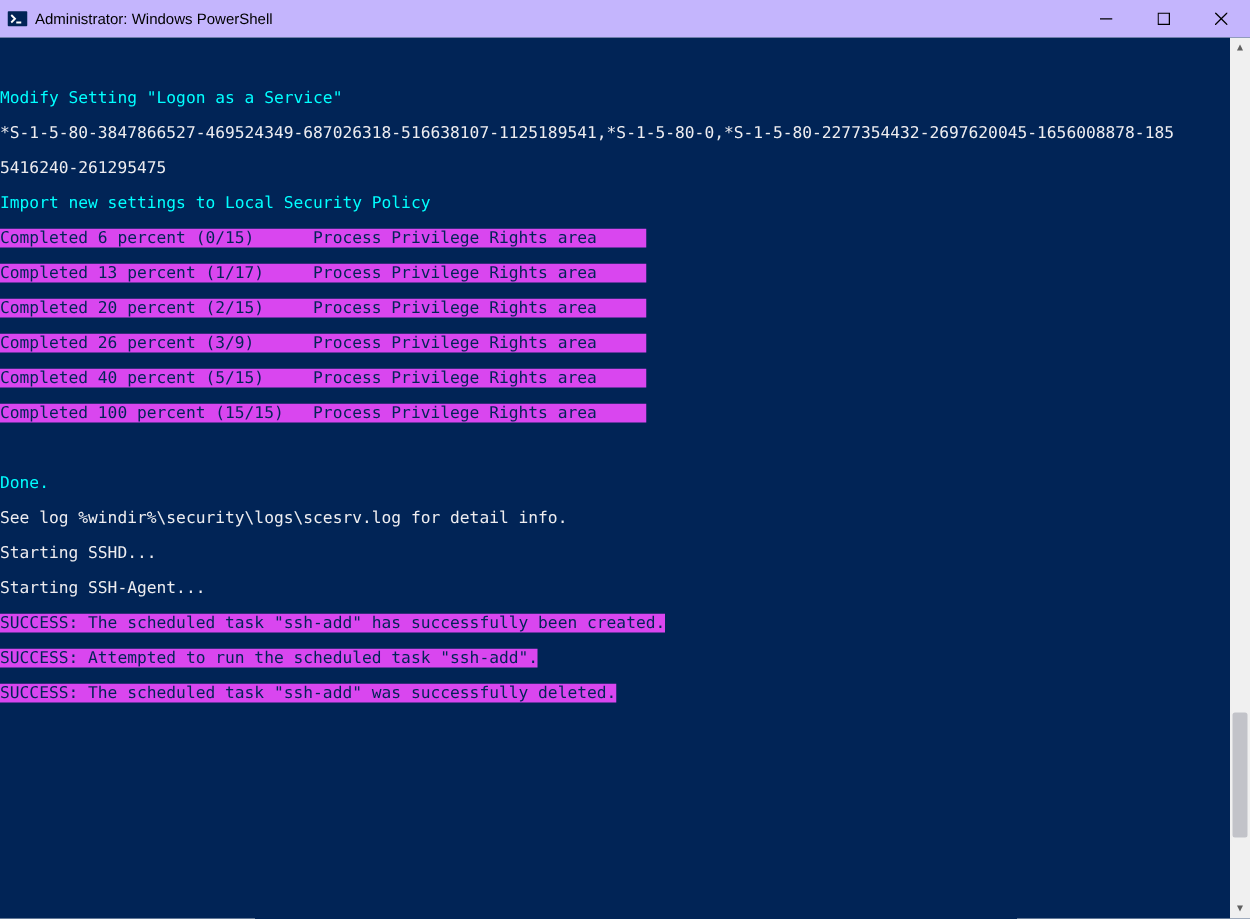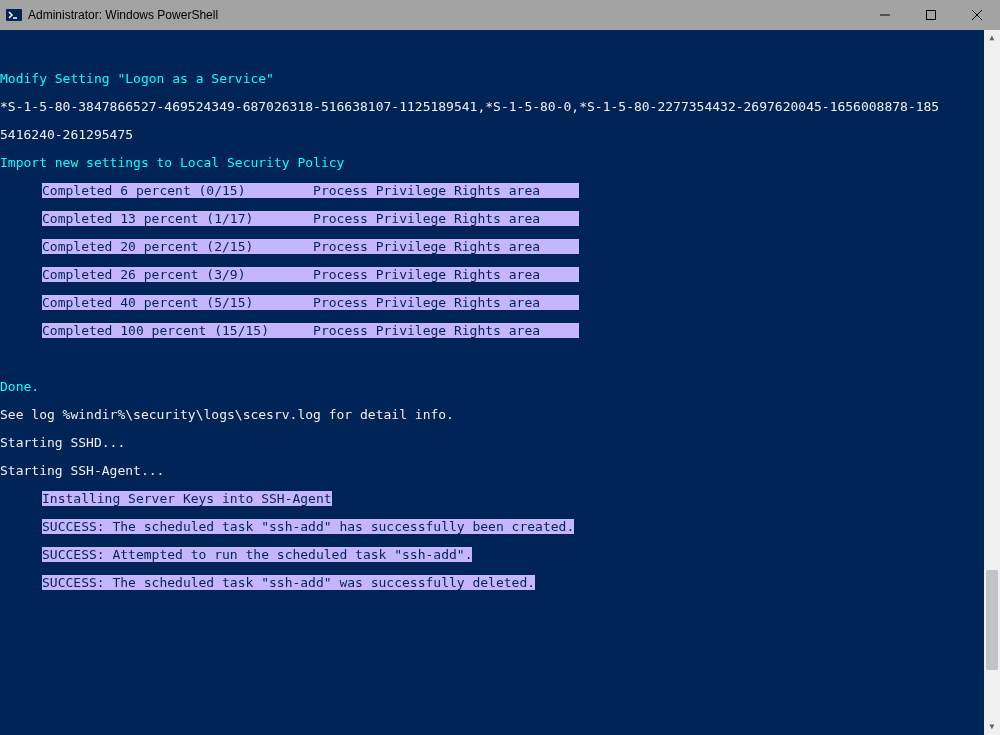--- a/index.html
+++ b/index.html
@@ -13,21 +13,21 @@
   }
   .window {
     width: 1000px;
     height: 735px;
     background: #fff;
     display: flex;
     flex-direction: column;
   }
   .titlebar {
     height: 30px;
-    background: #a3a3a3;
+    background: #c4b5fd;
     display: flex;
     align-items: center;
     font-family: "Segoe UI", Tahoma, sans-serif;
     font-size: 12px;
     color: #000;
     border-bottom: 0;
   }
   .titlebar-icon {
     width: 16px; height: 16px;
     margin: 0 6px;
@@ -75,21 +75,21 @@
     left: 0; right: 0;
     height: 16px;
     display: flex; align-items: center; justify-content: center;
     color: #606060;
     font-size: 8px;
   }
   .scroll-arrow-up { top: 0; }
   .scroll-arrow-down { bottom: 0; }
 
   .line { white-space: pre; }
-  .sel { background: #c4b5fd; color: #012456; margin-left: 42px; }
+  .sel { background: #d946ef; color: #012456; }
   .cyan { color: #00ffff; }
 </style>
 </head>
 <body>
 
 <div class="window">
   <div class="titlebar">
     <span class="titlebar-icon">
       <svg width="16" height="16" viewBox="0 0 16 16">
         <rect x="0" y="2" width="16" height="12" rx="1" fill="#012456"></rect>
@@ -127,21 +127,20 @@
 <div class="line"><span class="sel">Completed 13 percent (1/17) 	Process Privilege Rights area     </span></div>
 <div class="line"><span class="sel">Completed 20 percent (2/15) 	Process Privilege Rights area     </span></div>
 <div class="line"><span class="sel">Completed 26 percent (3/9) 	Process Privilege Rights area     </span></div>
 <div class="line"><span class="sel">Completed 40 percent (5/15) 	Process Privilege Rights area     </span></div>
 <div class="line"><span class="sel">Completed 100 percent (15/15) 	Process Privilege Rights area     </span></div>
 <div class="line"> </div>
 <div class="line"><span class="cyan">Done.</span></div>
 <div class="line">See log %windir%\security\logs\scesrv.log for detail info.</div>
 <div class="line">Starting SSHD...</div>
 <div class="line">Starting SSH-Agent...</div>
-<div class="line"><span class="sel">Installing Server Keys into SSH-Agent</span></div>
 <div class="line"><span class="sel">SUCCESS: The scheduled task "ssh-add" has successfully been created.</span></div>
 <div class="line"><span class="sel">SUCCESS: Attempted to run the scheduled task "ssh-add".</span></div>
 <div class="line"><span class="sel">SUCCESS: The scheduled task "ssh-add" was successfully deleted.</span></div>
 <div class="line"> </div>
 <div class="line"> </div>
 
 
 
 
 

